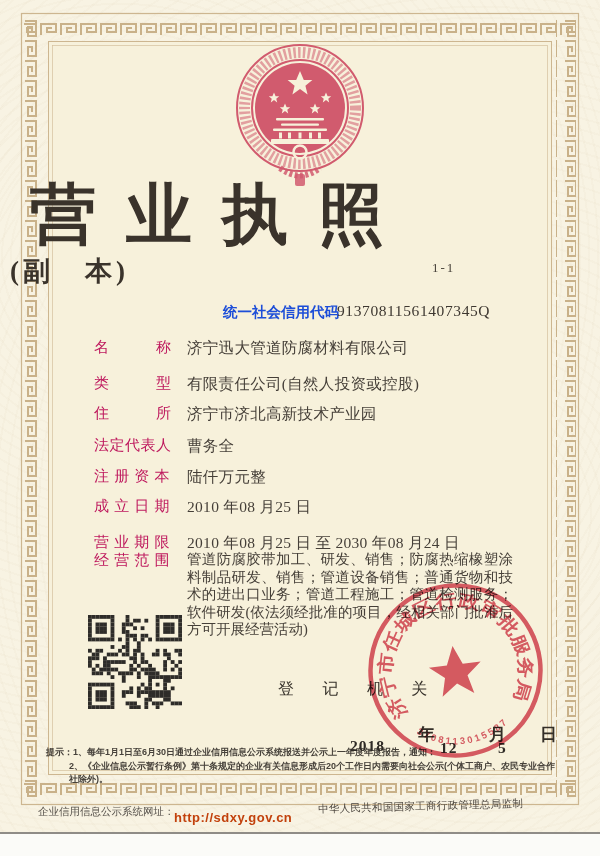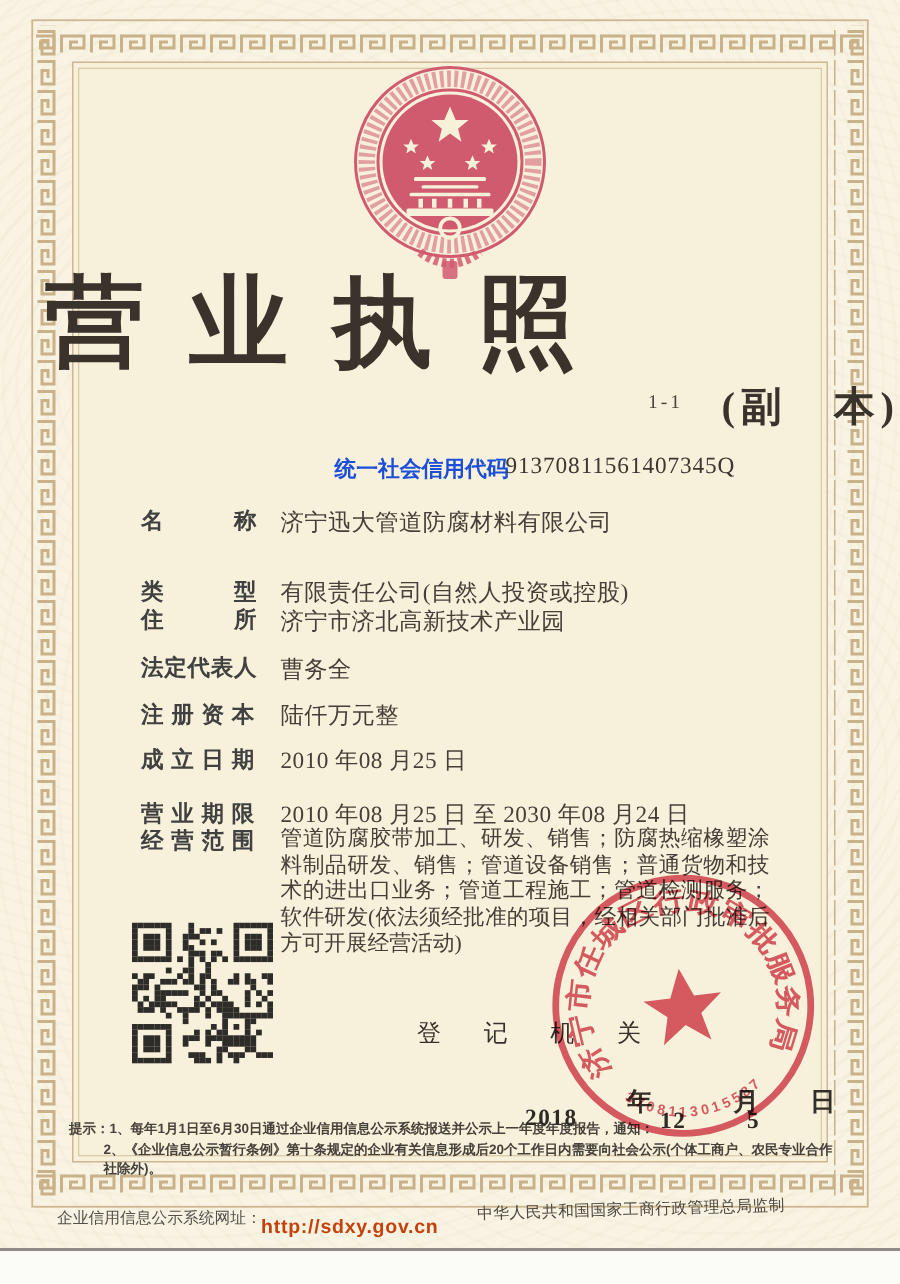--- a/index.html
+++ b/index.html
@@ -22,36 +22,36 @@
 
   
   #emblem{left:218px;top:42px;z-index:2;color:var(--emblem,#d15b6e);}
   .emb-cream{fill:#f7f1da;}
   .emb-pink{fill:var(--emblem,#d15b6e);}
   .emb-stroke{stroke:var(--emblem,#d15b6e);fill:none;}
 
   
   #title{left:30px;right:0;top:170px;text-align:left;z-index:2;
     font-size:66px;font-weight:bold;color:var(--ink,#3a332b);letter-spacing:30px;}
-  #subtitle{left:10px;right:0;top:253px;text-align:right;z-index:2;
+  #subtitle{left:10px;right:0;top:253px;text-align:left;z-index:2;
     font-size:27px;font-weight:bold;color:var(--ink,#3a332b);letter-spacing:4px;white-space:pre;}
   #pagination{left:432px;top:260px;font-size:13px;color:#4a443c;z-index:2;letter-spacing:2px;}
 
   
   #credit-label{left:223px;top:303px;z-index:2;font-size:14.5px;font-weight:bold;
     font-family:"Liberation Sans","DejaVu Sans",sans-serif;color:#1d4ed8;}
   #credit-value{left:337px;top:302px;z-index:2;font-size:15.5px;letter-spacing:.6px;color:#3d3730;}
 
   
   .row{position:absolute;left:94px;display:flex;z-index:2;}
   .lbl{width:92px;flex:0 0 92px;white-space:pre;
     font-family:"Liberation Sans","DejaVu Sans",sans-serif;
-    font-weight:bold;font-size:15px;color:#404040;letter-spacing:.5px;}
+    font-weight:normal;font-size:15px;color:#be185d;letter-spacing:.5px;}
   .val{font-size:15.5px;color:#453f38;letter-spacing:.3px;padding-left:1px;}
-  .r0{top:338px;} .r1{top:374px;margin-top:11px;} .r2{top:404px;} .r3{top:436px;}
+  .r0{top:338px;} .r1{top:374px;} .r2{top:404px;} .r3{top:436px;}
   .r4{top:467px;} .r5{top:497px;} .r6{top:533px;} .r7{top:551px;}
   .r7 .val{width:326px;font-size:14.5px;line-height:17.5px;text-align:justify;letter-spacing:0;}
 
   
   #qr{left:88px;top:615px;z-index:2;}
   #qr svg{fill:#2e2c29;}
 
   
   #regauth{left:278px;top:679px;z-index:2;font-size:16px;font-weight:normal;
     font-family:"Liberation Sans","DejaVu Sans",sans-serif;color:#36312a;letter-spacing:12px;white-space:pre;}

